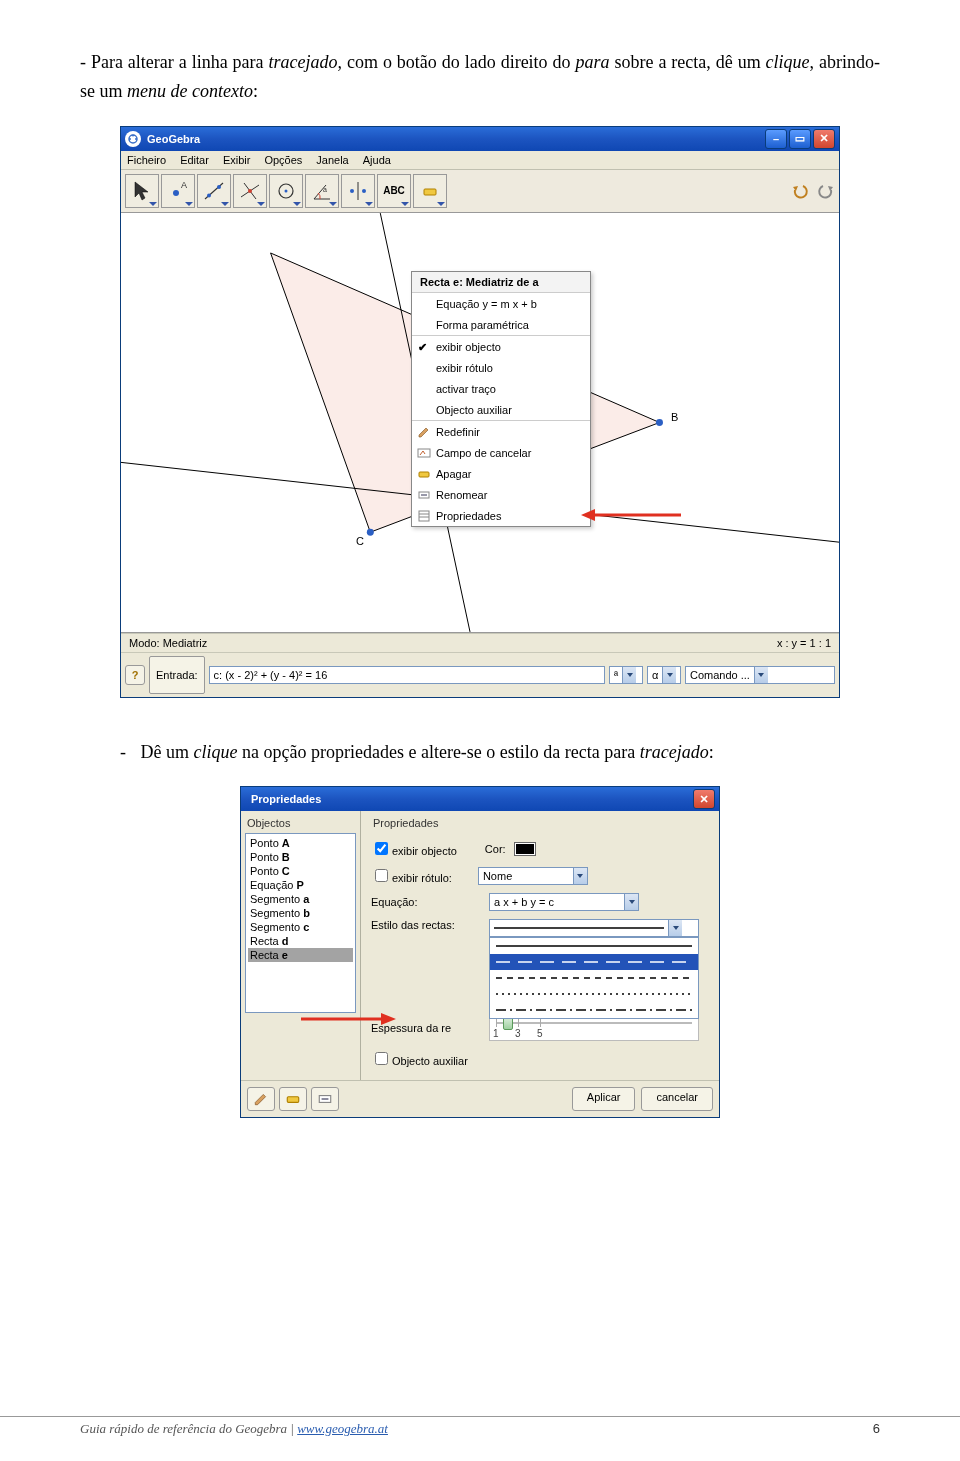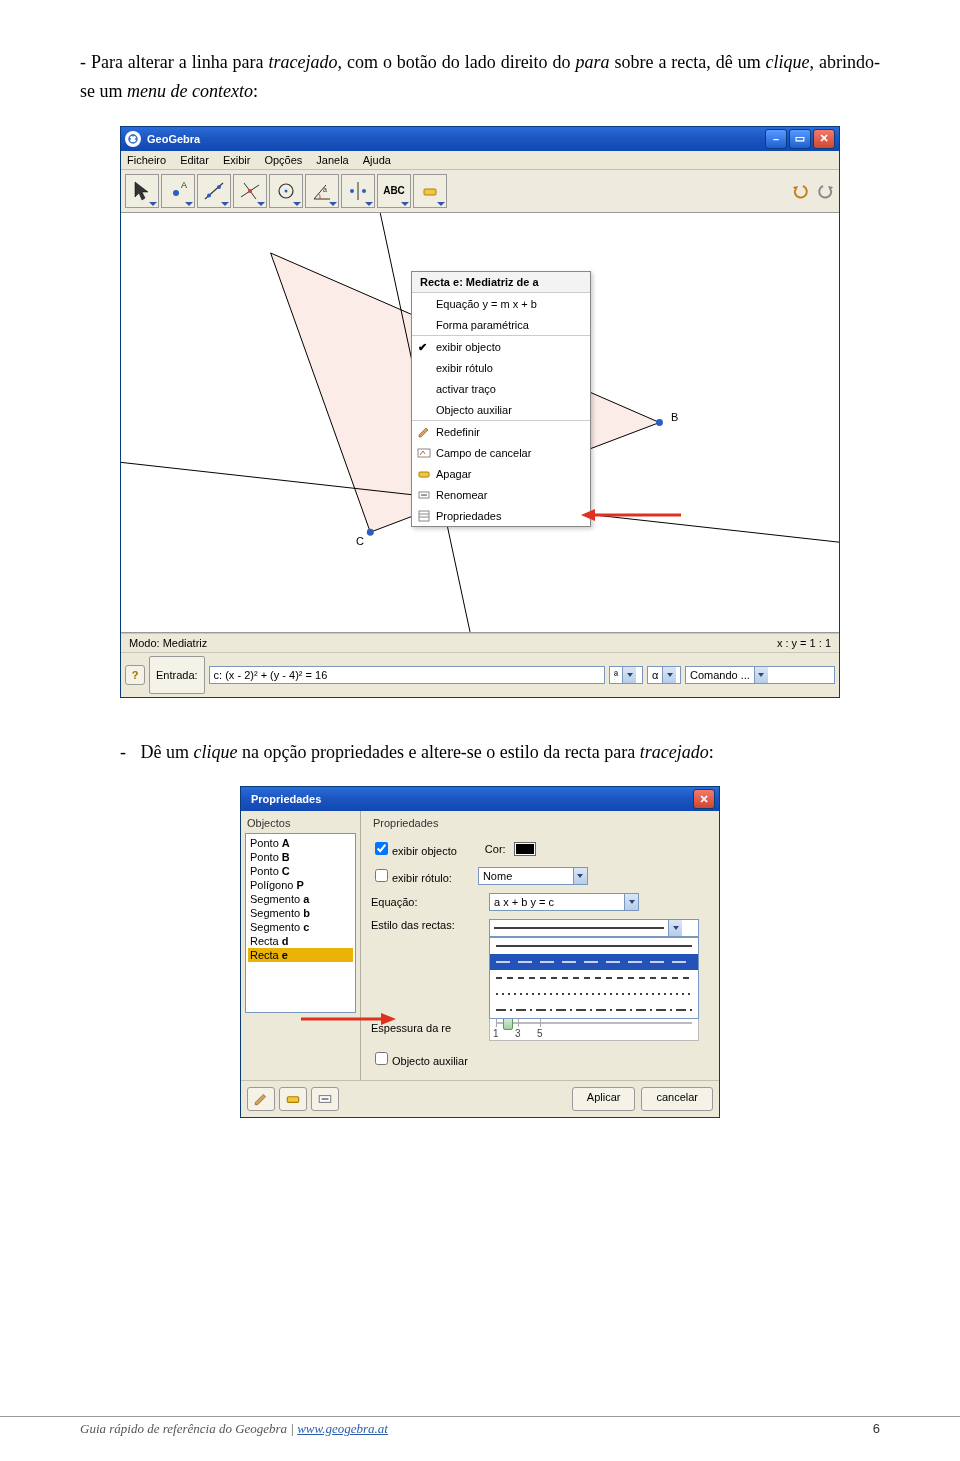--- a/index.html
+++ b/index.html
@@ -188,21 +188,21 @@
   .dlg .left .hd { color: #333; margin: 2px 0 4px 2px; }
   .dlg .list {
     border: 1px solid #7a98bf;
     background: #fff;
     height: 180px;
     padding: 2px;
     overflow: hidden;
   }
   .dlg .list .li { padding: 1px 2px; white-space: nowrap; }
   .dlg .list .li .b { font-weight: bold; }
-  .dlg .list .li.sel { background: #eab308; }
+  .dlg .list .li.sel { background: #a3a3a3; }
   .dlg .right { flex: 1; padding: 4px 10px; }
   .dlg .right .hd { color: #333; margin: 2px 0 10px 2px; }
   .dlg .row { display: flex; align-items: center; margin: 8px 0; gap: 8px; }
   .dlg .row .lab { width: 110px; }
   .dlg input[type=checkbox] { margin-right: 4px; }
   .dlg .colorbox {
     width: 22px; height: 14px; border: 1px solid #666; background: #000;
     box-shadow: inset 0 0 0 1px #fff;
   }
   .dlg select, .dlg .combo2 {
@@ -478,21 +478,21 @@
         <div class="win-btn close">✕</div>
       </div>
     </div>
     <div class="body">
       <div class="left">
         <div class="hd">Objectos</div>
         <div class="list">
           <div class="li"><span>Ponto </span><span class="b">A</span></div>
           <div class="li"><span>Ponto </span><span class="b">B</span></div>
           <div class="li"><span>Ponto </span><span class="b">C</span></div>
-          <div class="li"><span>Polígono </span><span class="b">P</span></div>
+          <div class="li"><span>Equação </span><span class="b">P</span></div>
           <div class="li"><span>Segmento </span><span class="b">a</span></div>
           <div class="li"><span>Segmento </span><span class="b">b</span></div>
           <div class="li"><span>Segmento </span><span class="b">c</span></div>
           <div class="li"><span>Recta </span><span class="b">d</span></div>
           <div class="li sel"><span>Recta </span><span class="b">e</span></div>
         </div>
       </div>
       <div class="right">
         <div class="hd">Propriedades</div>
 

